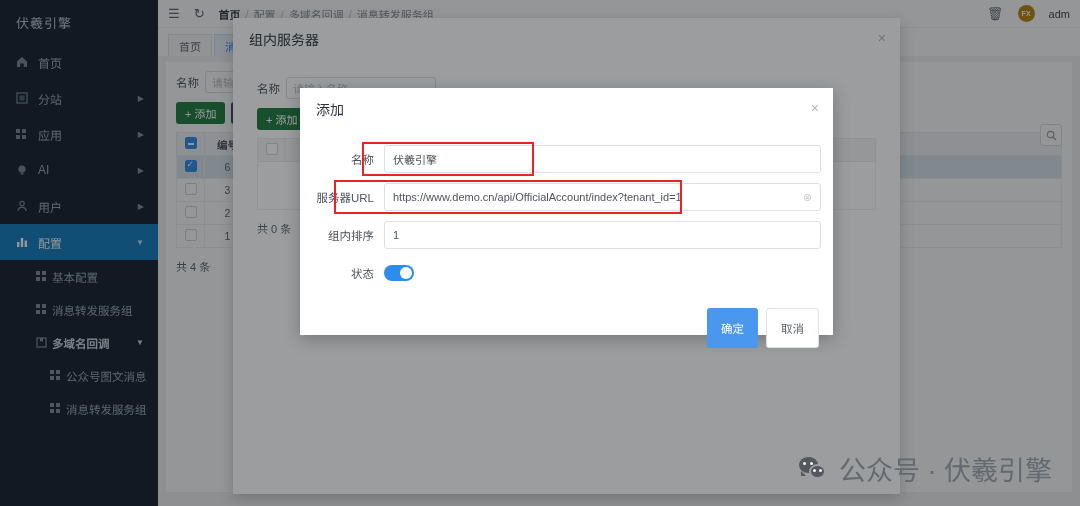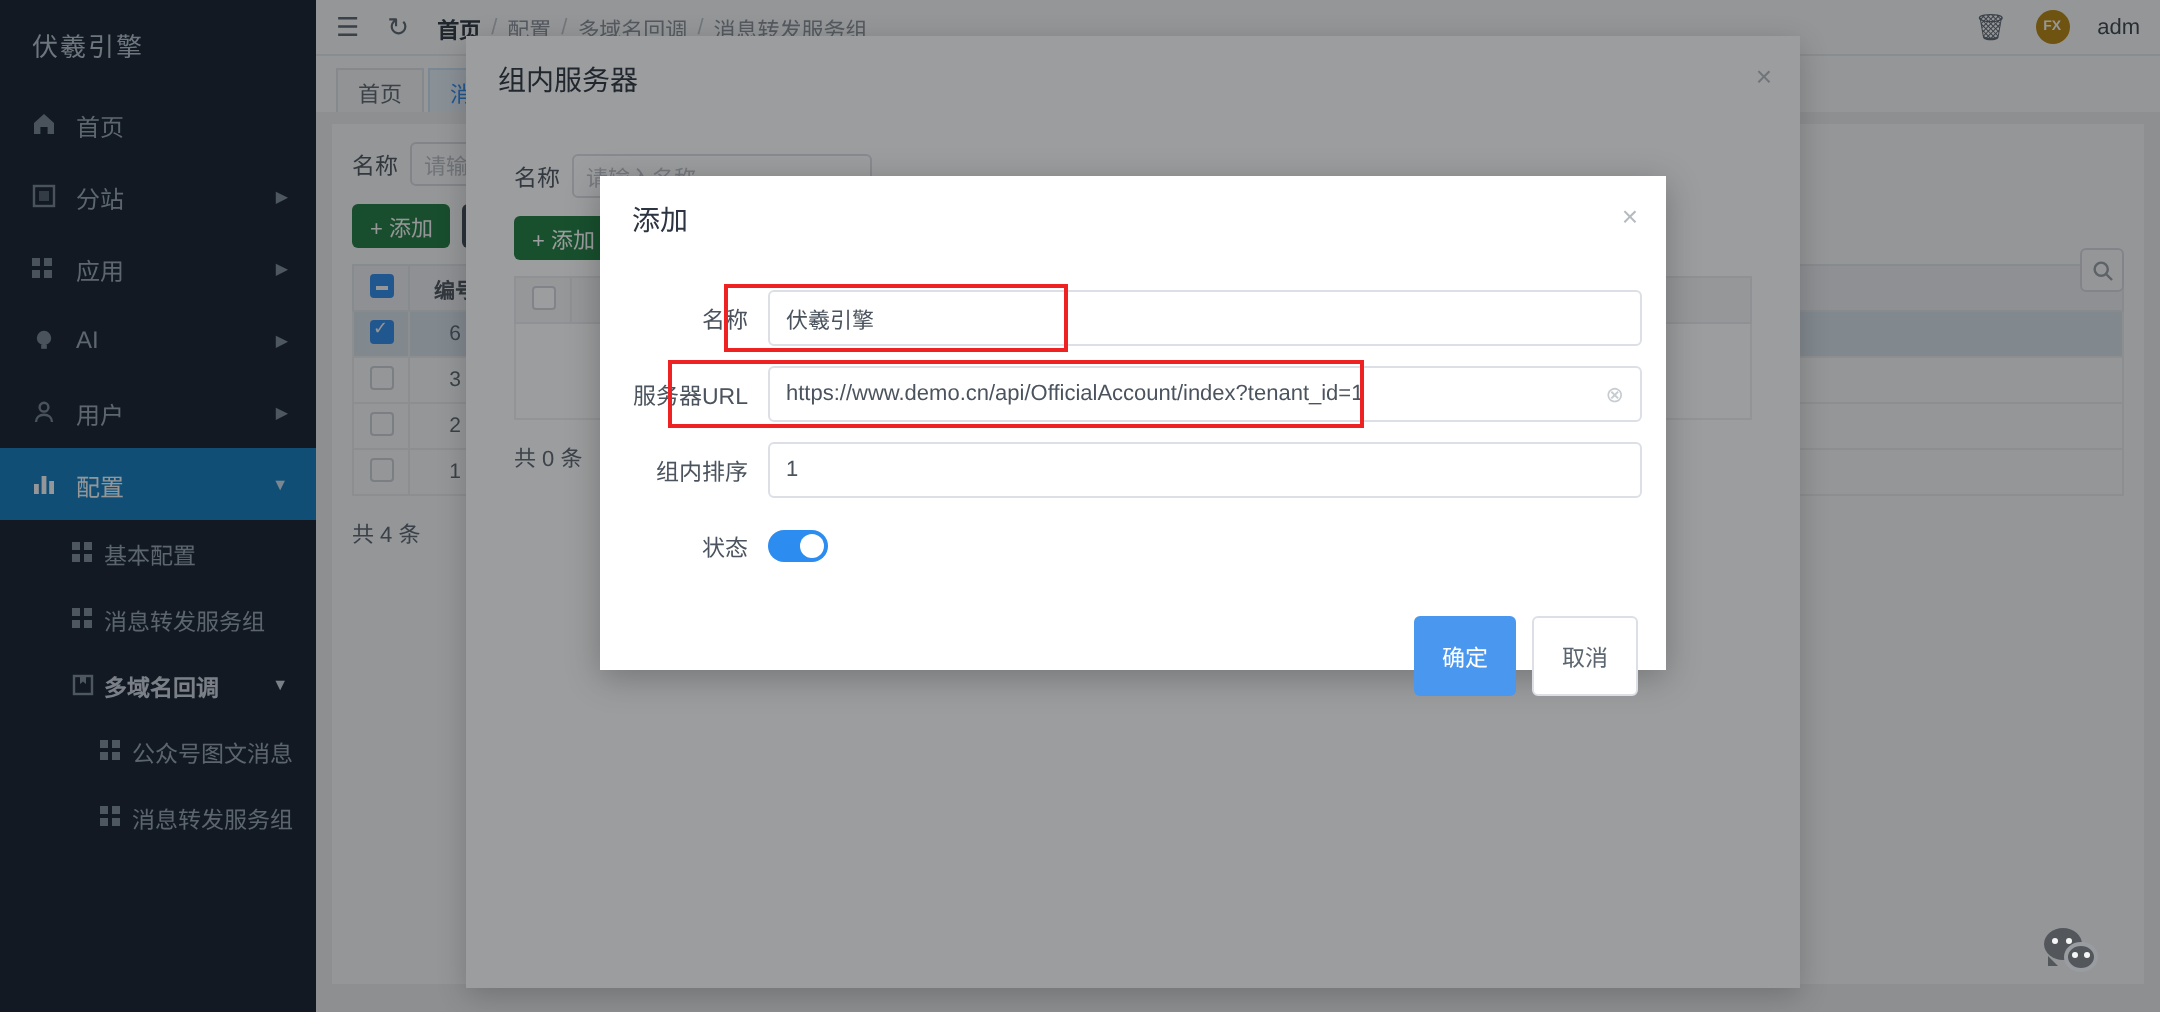--- a/index.html
+++ b/index.html
@@ -486,15 +486,16 @@
   <div class="watermark">
     <span class="wx">
       <span class="b1"></span>
         <span class="t1"></span>
         <span class="b2"></span>
       <span class="d" style="left:4px;top:5px"></span>
       <span class="d" style="left:11px;top:5px"></span>
       <span class="d" style="left:14px;top:12px"></span>
       <span class="d" style="left:20px;top:12px"></span>
     </span>
+    <span>公众号 · 伏羲引擎</span>
   </div>
 
 </div>
 
 </body></html>

